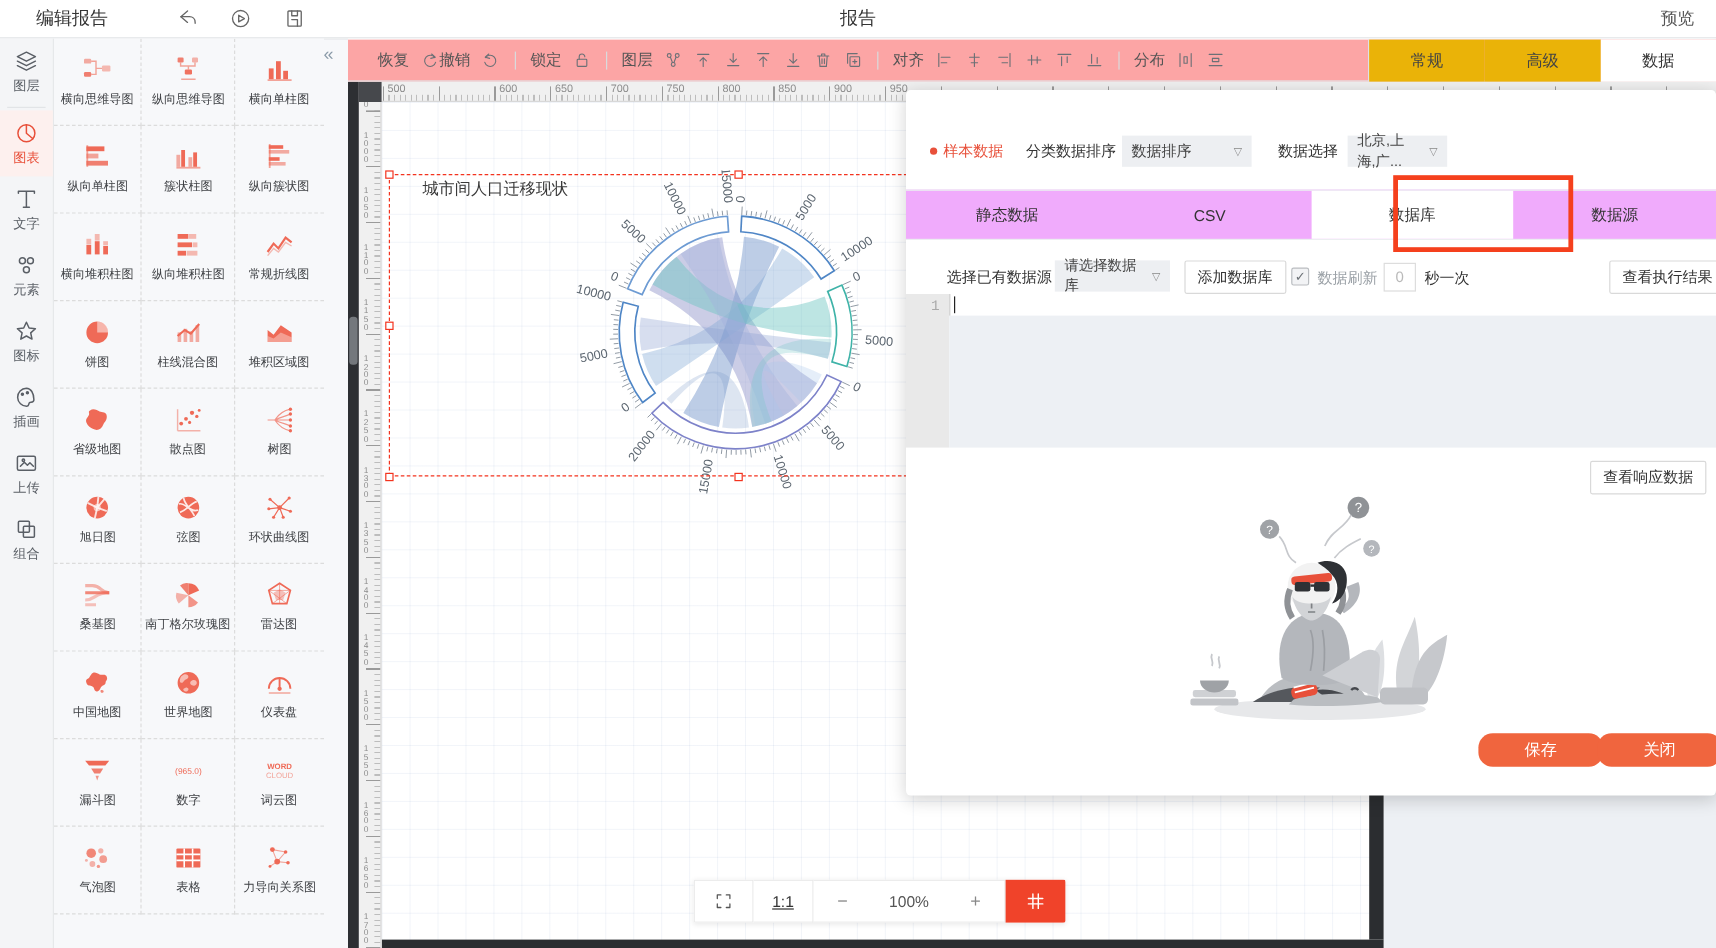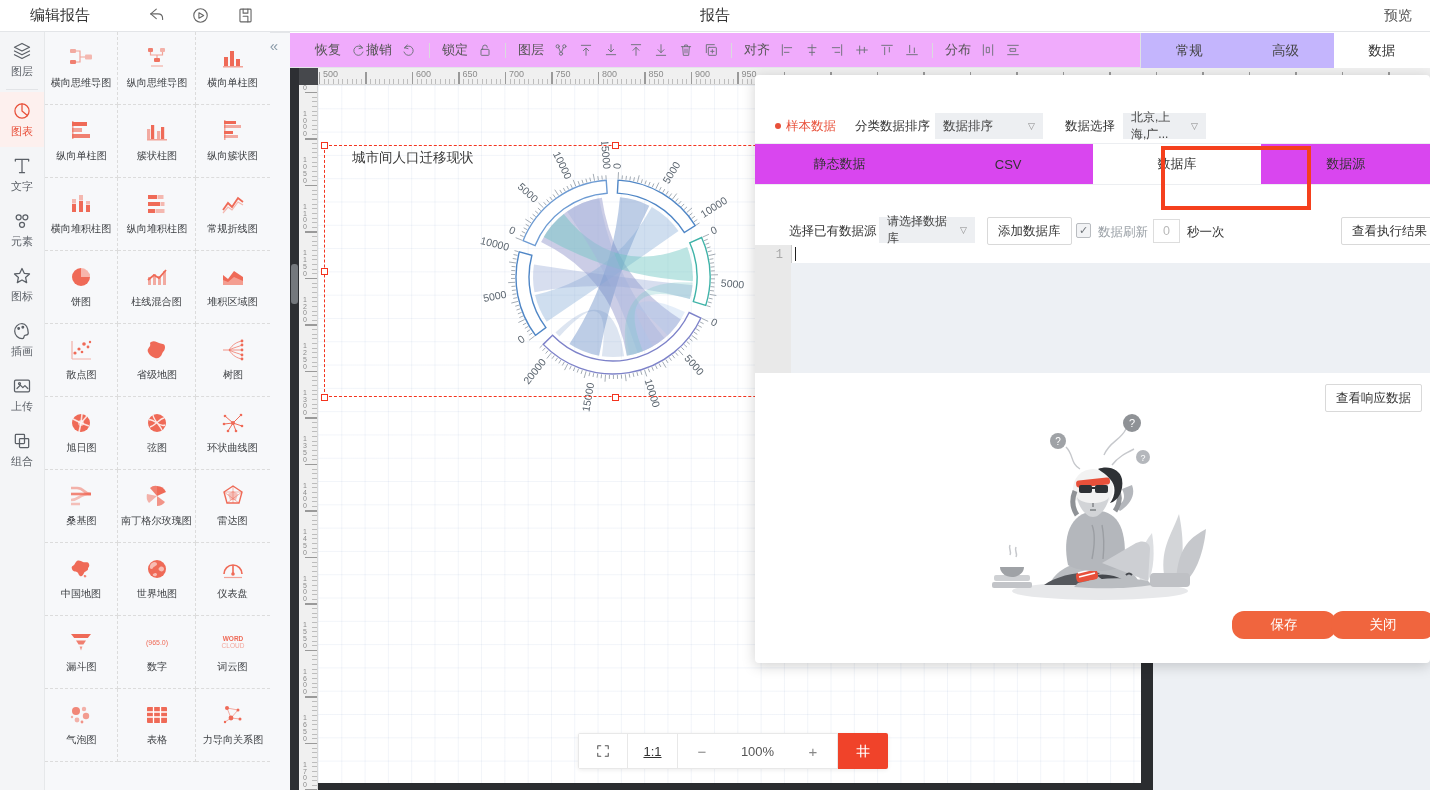--- a/index.html
+++ b/index.html
@@ -17,27 +17,27 @@
   .rail-item.active{color:#e8503a;background:#fdf0ee}
   .rail-sep{height:1px;background:#e2e4e7;margin:2px 6px}
   
   #palette{position:absolute;left:45px;top:32px;width:245px;height:758px;background:#f7f8fa;z-index:30;display:flex;flex-direction:row}
   #palette-grid{flex:1;display:grid;grid-template-columns:repeat(3,1fr);grid-auto-rows:73px;overflow:hidden}
   .pal-cell{border-right:1px dashed #dcdcdc;border-bottom:1px dashed #dcdcdc;display:flex;flex-direction:column;align-items:center;justify-content:center;gap:5px;cursor:pointer;color:#ef6a57}
   .pal-cell:nth-child(3n){border-right:none}
   .pal-label{font-size:11px;color:#3e4044;white-space:nowrap;transform:scale(.92)}
   #palette-foot{height:26px;border-top:1px solid #e4e6e9;display:flex;align-items:center;justify-content:flex-end;padding-right:12px;color:#8a9aa8;font-size:15px;cursor:pointer}
   
-  #toolrow{position:absolute;left:290px;top:33px;width:1140px;height:35px;background:#f0abfc;border-bottom:1px solid #e3e5e8;display:flex;align-items:center;z-index:25;padding-left:25px}
+  #toolrow{position:absolute;left:290px;top:33px;width:1140px;height:35px;background:#fca5a5;border-bottom:1px solid #e3e5e8;display:flex;align-items:center;z-index:25;padding-left:25px}
   .tg{display:flex;align-items:center;gap:9px;color:#555;font-size:13px}
   .tg .ti{color:#6b7076;display:flex;cursor:pointer}
   .tdiv{width:1px;height:15px;background:#d9dbdd;margin:0 12px}
   
   #right-tabs{position:absolute;right:0;top:33px;width:290px;height:35px;display:flex;z-index:26;border-left:1px solid #dfe1e4}
-  .rtab{flex:1;display:flex;align-items:center;justify-content:center;font-size:13.5px;color:#444;background:#c4b5fd;cursor:pointer}
+  .rtab{flex:1;display:flex;align-items:center;justify-content:center;font-size:13.5px;color:#444;background:#eab308;cursor:pointer}
   .rtab.active{background:#fff;color:#333}
   
   #scroll-left{position:absolute;left:290px;top:68px;width:9px;height:722px;background:#2d2f33;z-index:6}
   #scroll-thumb{position:absolute;left:1px;top:196px;width:7px;height:40px;background:#74787d;border-radius:3px}
   #ruler-corner{position:absolute;left:299px;top:68px;width:19px;height:17px;background:#46484c;z-index:7}
   #h-ruler{position:absolute;left:318px;top:68px;width:1112px;height:17px;background:#f0f0f0;border-bottom:1px solid #d8d8d8;z-index:5;overflow:hidden;
     background-image:repeating-linear-gradient(90deg,#9a9a9a 0 1px,transparent 1px 46.5px),repeating-linear-gradient(90deg,#bdbdbd 0 1px,transparent 1px 4.65px);
     background-size:100% 12px,100% 5px;background-position:left 1px bottom,left 1px bottom;background-repeat:no-repeat}
   .hr-label{position:absolute;top:1px;font-size:9px;color:#8b8b8b}
   #v-ruler{position:absolute;left:299px;top:85px;width:19px;height:705px;background:#f0f0f0;border-right:1px solid #d8d8d8;z-index:5;overflow:hidden;
@@ -65,21 +65,21 @@
   #zb-zoom .zsign{color:#888;font-size:15px;cursor:pointer;width:20px;text-align:center}
   #zb-grid{width:50px;background:#f0432a;border:none;color:#fff}
   
   #panel{position:absolute;left:755px;top:75px;width:675px;height:588px;background:#fff;z-index:20;border-radius:4px;box-shadow:0 3px 14px rgba(0,0,0,.18);font-size:12.5px}
   .p-row1{position:absolute;left:0;top:38px;width:100%;height:26px}
   .dot{display:inline-block;width:6px;height:6px;border-radius:50%;background:#e8503a;margin-right:5px;vertical-align:1px}
   .red-text{color:#e8503a}
   .p-label{color:#333}
   .p-select{background:#edeff2;color:#444;height:26px;display:inline-flex;align-items:center;padding:0 8px;justify-content:space-between;cursor:pointer}
   .p-select .car{color:#888;font-size:9px;margin-left:8px}
-  #src-tabs{position:absolute;left:0;top:68px;width:675px;height:42px;display:flex;background:#d946ef;border-top:1px solid #eceef1;border-bottom:1px solid #eceef1}
+  #src-tabs{position:absolute;left:0;top:83px;width:675px;height:42px;display:flex;background:#f0abfc;border-top:1px solid #eceef1;border-bottom:1px solid #eceef1}
   .stab{flex:1;display:flex;align-items:center;justify-content:center;color:#333;font-size:13px;cursor:pointer}
   .stab.active{background:#fff}
   #red-box{position:absolute;left:406px;top:71px;width:150px;height:64px;border:4px solid #f5401d;z-index:3;pointer-events:none}
   .p-row3{position:absolute;left:16px;top:141px;width:100%;height:28px}
   .p-btn{display:inline-flex;align-items:center;justify-content:center;background:#fff;border:1px solid #d9d9d9;color:#333;height:28px;padding:0 10px;cursor:pointer;border-radius:2px}
   .chk{display:inline-flex;width:15px;height:15px;border:1px solid #b9bcc0;background:#f2f3f5;color:#6d7277;font-size:11px;align-items:center;justify-content:center;border-radius:2px;vertical-align:-3px;cursor:pointer}
   .num-input{display:inline-flex;width:27px;height:24px;border:1px solid #ddd;color:#b9b9b9;align-items:center;justify-content:center;vertical-align:-7px}
   .gray-text{color:#9aa0a6}
   #editor{position:absolute;left:0;top:170px;width:675px;height:128px;display:flex}
   #gutter{width:36px;background:#e9e9e9;color:#a9a9a9;font-family:"Liberation Mono","DejaVu Sans Mono",monospace;font-size:12px;text-align:right;padding:3px 8px 0 0}
@@ -288,35 +288,35 @@
       </div>
       <div class="pal-cell">
         <svg width="30" height="24" viewBox="0 0 24 24" fill="currentColor" stroke="none">
           <path d="M2 20V10l5 4 6-8 9 6v8z"></path>
           <path d="M2 20v-5l5 2 6-5 9 4v4z" fill="#fff" opacity=".35"></path>
         </svg>
         <span class="pal-label">堆积区域图</span>
       </div>
       <div class="pal-cell">
         <svg width="30" height="24" viewBox="0 0 24 24" fill="currentColor" stroke="none">
+          <path d="M6 4c3-2 6 0 8 1s6 0 6 4-2 4-3 7-4 5-7 4-6-3-7-6 1-4 2-6-1-3 1-4z"></path>
+        </svg>
+        <span class="pal-label">省级地图</span>
+      </div>
+      <div class="pal-cell">
+        <svg width="30" height="24" viewBox="0 0 24 24" fill="currentColor" stroke="none">
           <circle cx="6" cy="15" r="1.6"></circle>
           <circle cx="10" cy="11" r="1.6"></circle>
           <circle cx="13" cy="14" r="1.3"></circle>
           <circle cx="15" cy="6" r="1.8"></circle>
           <circle cx="19" cy="9" r="1.4"></circle>
           <circle cx="21" cy="4" r="1.2"></circle>
           <path d="M3 21h19M3 21V3" stroke="currentColor" stroke-width="1.2" fill="none" opacity=".5"></path>
         </svg>
         <span class="pal-label">散点图</span>
-      </div>
-      <div class="pal-cell">
-        <svg width="30" height="24" viewBox="0 0 24 24" fill="currentColor" stroke="none">
-          <path d="M6 4c3-2 6 0 8 1s6 0 6 4-2 4-3 7-4 5-7 4-6-3-7-6 1-4 2-6-1-3 1-4z"></path>
-        </svg>
-        <span class="pal-label">省级地图</span>
       </div>
       <div class="pal-cell">
         <svg width="30" height="24" viewBox="0 0 24 24" fill="currentColor" stroke="none">
           <path d="M2 12h6m0 0C12 6 16 4 21 3M8 12c4 6 8 8 13 9M8 12h13M8 12c6-3 9-3 13-5M8 12c6 3 9 3 13 5" stroke="currentColor" stroke-width="1" fill="none" opacity=".7"></path>
           <circle cx="21" cy="3" r="1.4"></circle>
           <circle cx="21" cy="7" r="1.4"></circle>
           <circle cx="21" cy="12" r="1.4"></circle>
           <circle cx="21" cy="17" r="1.4"></circle>
           <circle cx="21" cy="21" r="1.4"></circle>
         </svg>

